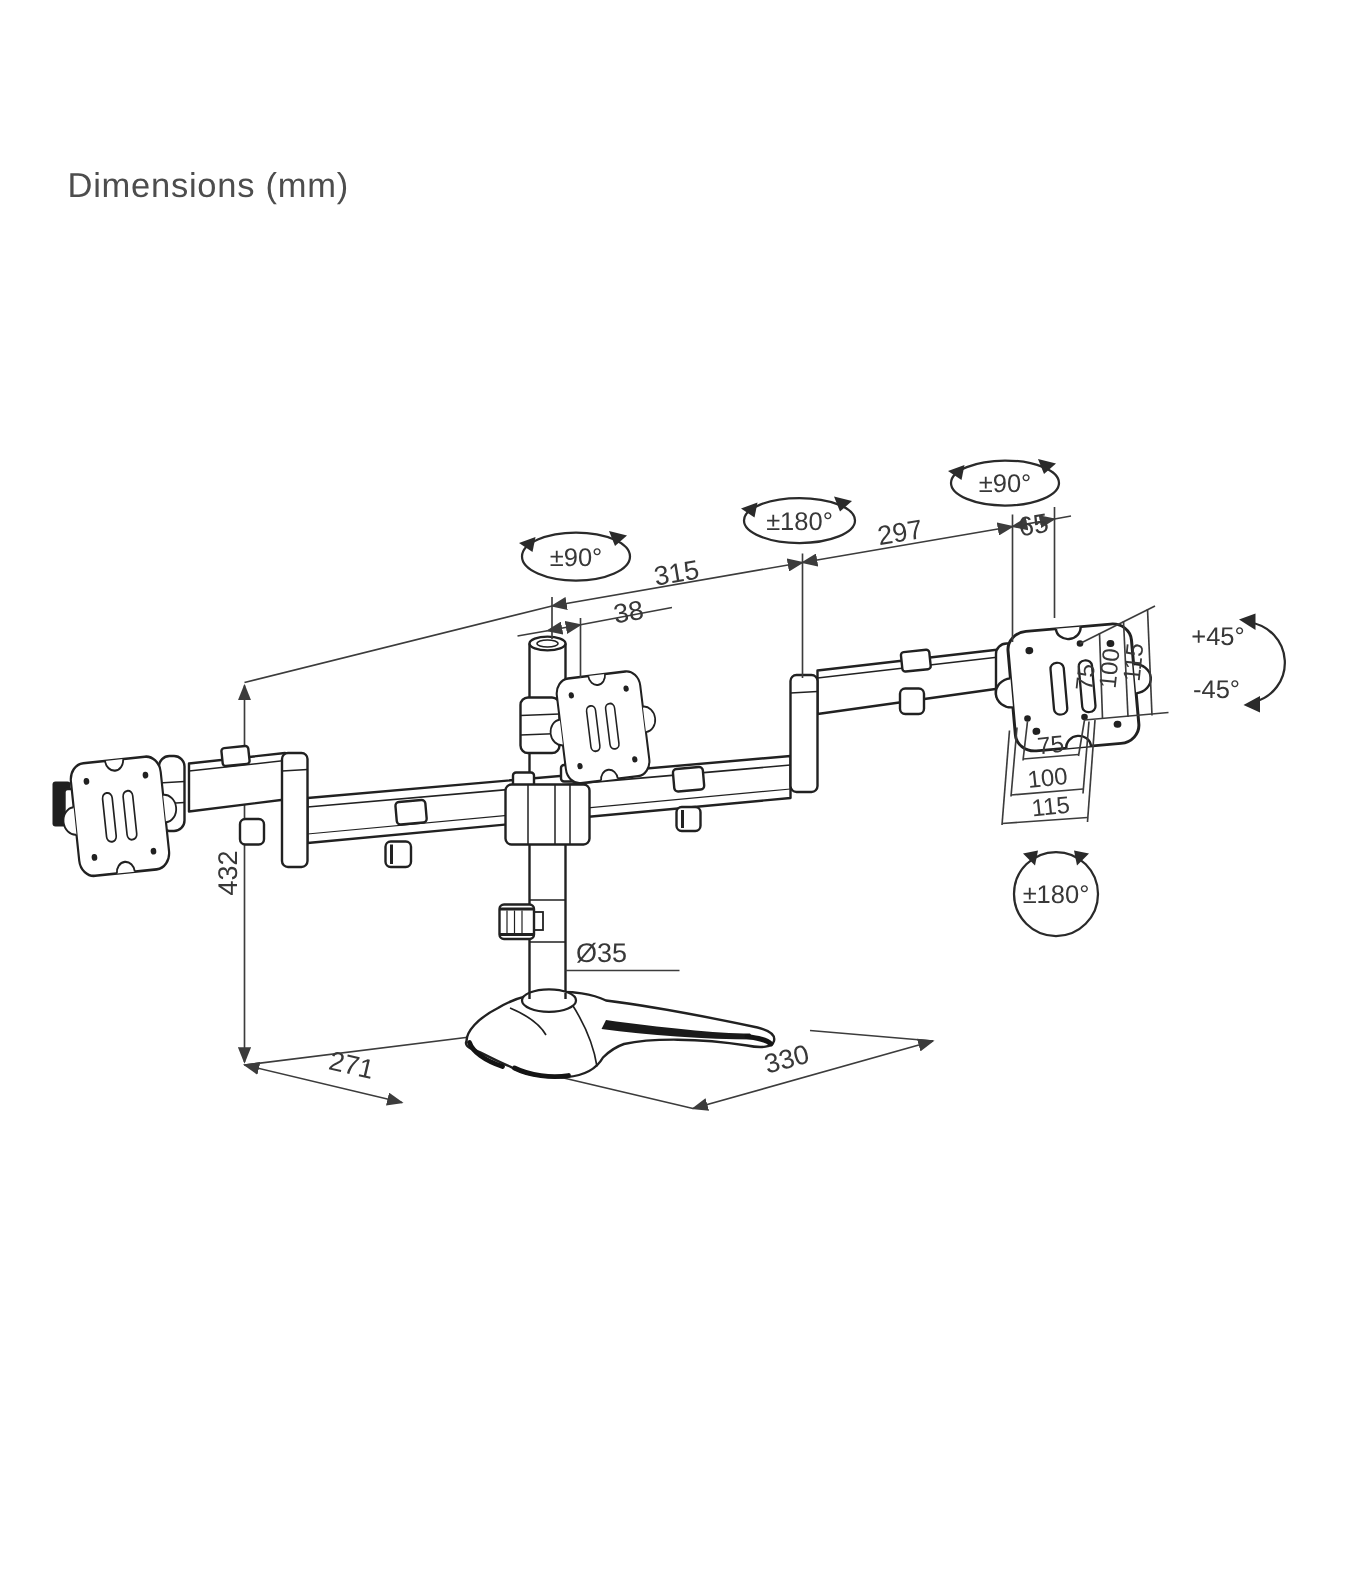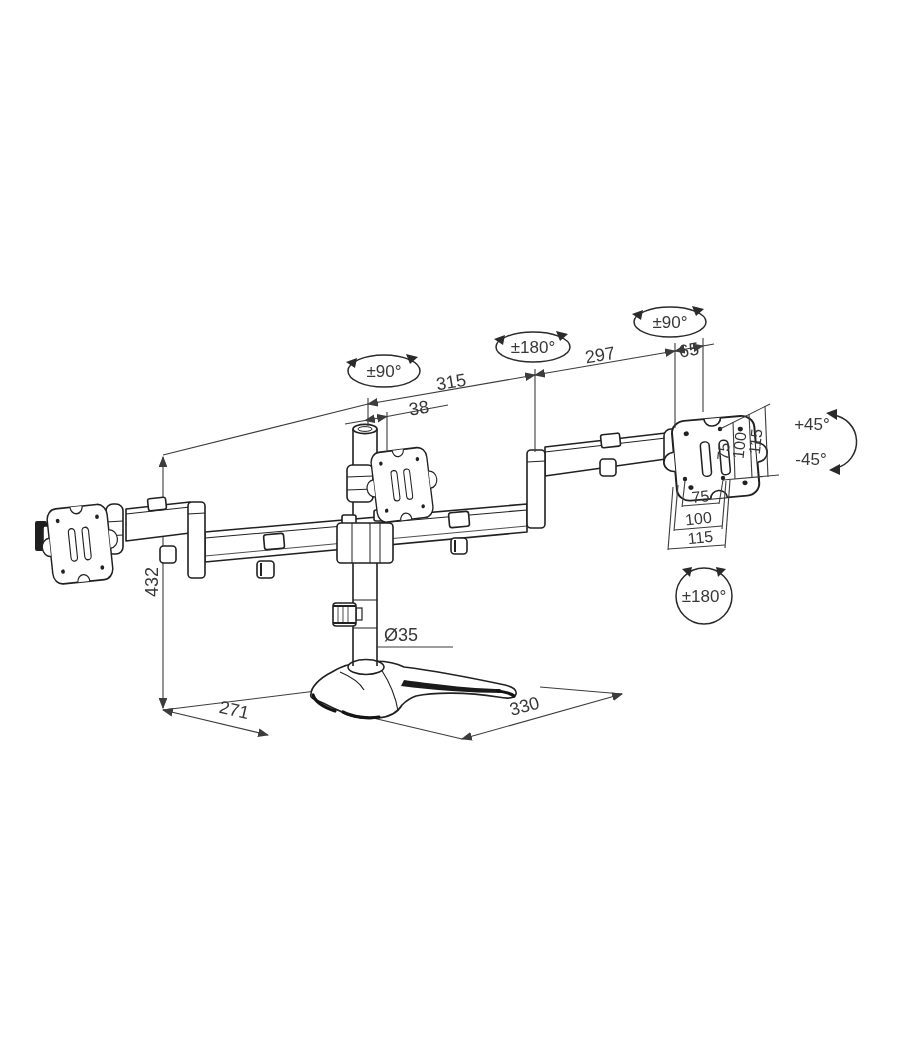--- a/index.html
+++ b/index.html
@@ -14,20 +14,21 @@
   .rot{font-size:17px;}
   .part{fill:#ffffff;stroke:#212121;stroke-width:1.6;stroke-linejoin:round;}
   .partThin{fill:none;stroke:#212121;stroke-width:1.1;}
   .dimline{fill:none;stroke:#3c3c3c;stroke-width:1.1;}
   .darkedge{fill:none;stroke:#141414;stroke-width:3.2;stroke-linecap:round;}
 </style>
 </head>
 <body>
 
 <div class="page">
+  <div class="page-title">Dimensions (mm)</div>
 
   <svg width="900" height="1050" viewBox="0 0 900 1050">
     <defs>
       <marker id="arr" markerWidth="10" markerHeight="8" refX="9" refY="4" orient="auto-start-reverse">
         <path d="M0,0 L10,4 L0,8 Z" fill="#3c3c3c"></path>
       </marker>
       <g id="vesa">
         <rect x="3" y="5" width="70" height="74" rx="11" fill="#fff" stroke="#212121" stroke-width="1.7"></rect>
         <path d="M3,33 a9,9 0 0 0 0,18" fill="#fff" stroke="#212121" stroke-width="1.4"></path>
         <path d="M73,31 a9,9 0 0 1 0,18" fill="#fff" stroke="#212121" stroke-width="1.4"></path>

